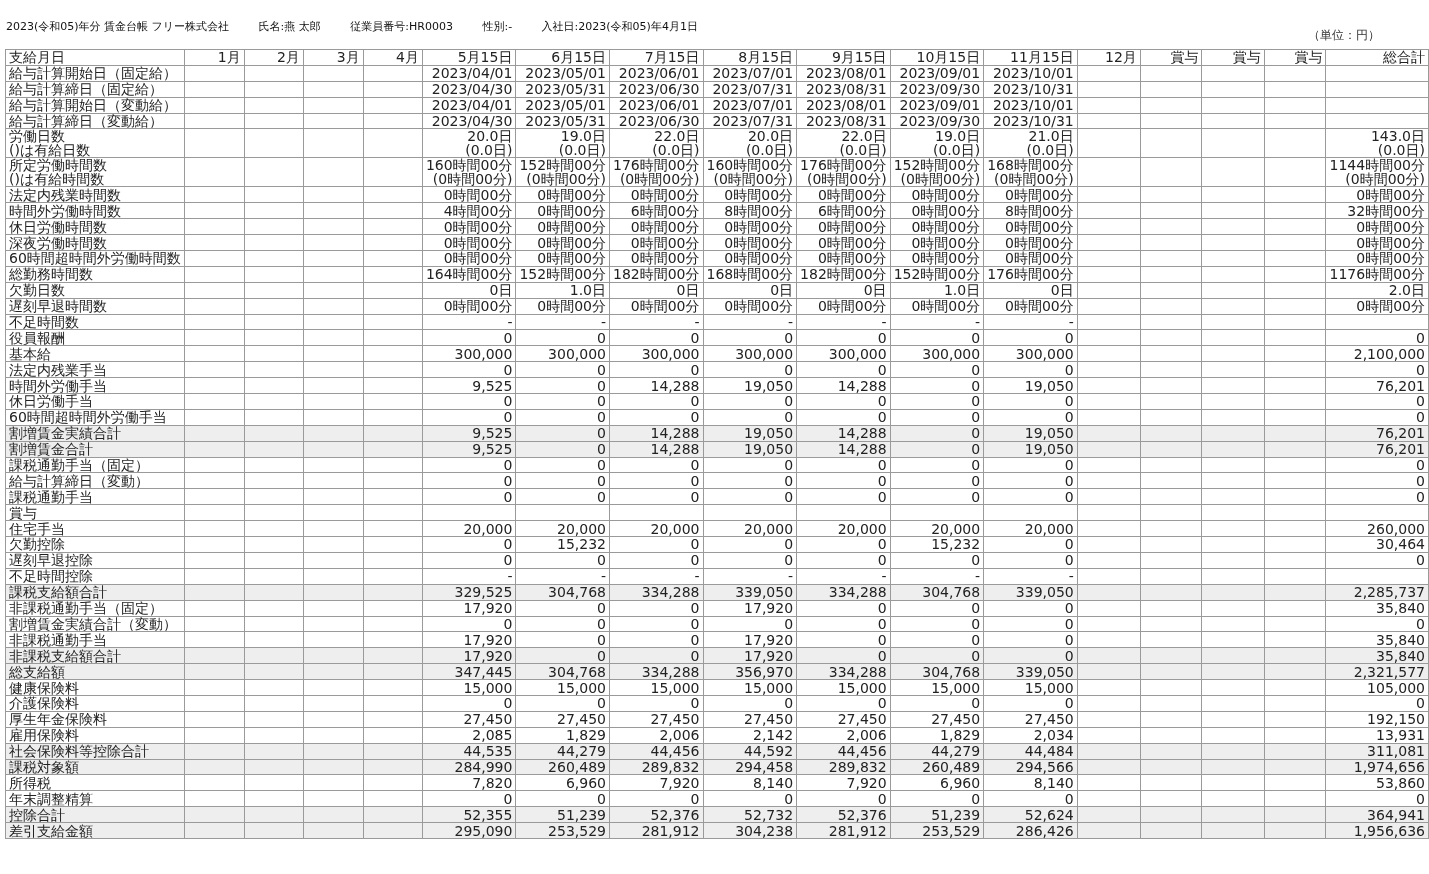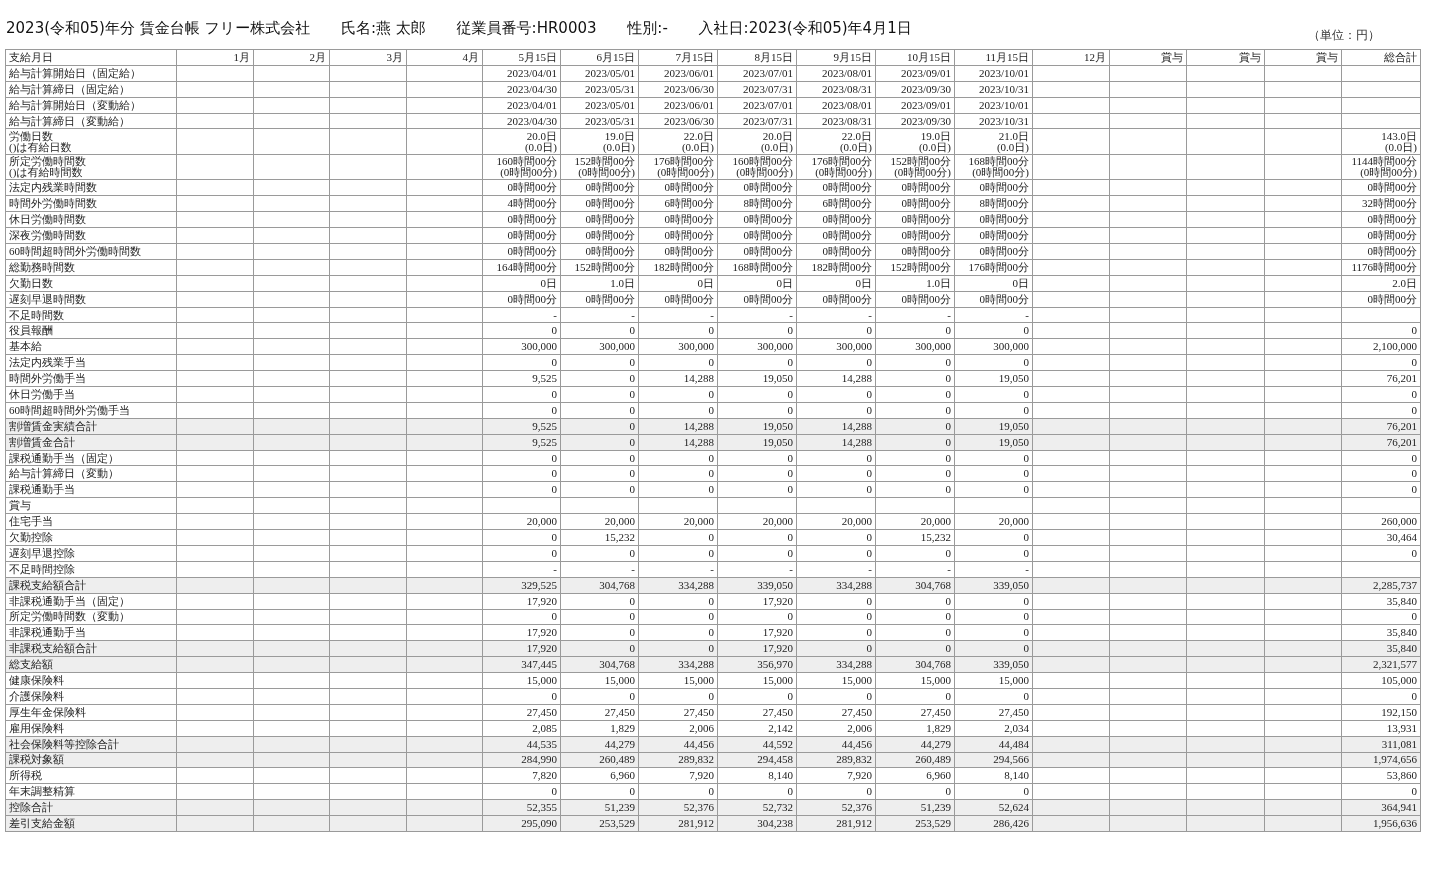--- a/index.html
+++ b/index.html
@@ -1,22 +1,22 @@
 <!DOCTYPE html>
 <html><head>
 <meta charset="utf-8">
 <style>
   html, body { margin: 0; padding: 0; background: #ffffff; }
   body { width: 1429px; height: 874px; position: relative; overflow: hidden;
          font-family: "DejaVu Sans", "Liberation Sans", sans-serif; color: #222; }
-  .title-bar { position: absolute; left: 6px; top: 19px; font-size: 15px; white-space: nowrap; color: #111; }
+  .title-bar { position: absolute; left: 6px; top: 19px; font-size: 11px; white-space: nowrap; color: #111; }
   .title-bar span { margin-right: 26px; }
   .unit { position: absolute; left: 1308px; top: 27px; font-size: 12px; color: #333; }
   table.ledger { position: absolute; left: 5px; top: 49px; border-collapse: collapse; table-layout: fixed;
-                 font-size: 11px; line-height: 1.0; font-family: Liberation Serif, serif; }
+                 font-size: 14px; line-height: 1.0; }
   table.ledger td { border: 1px solid #9a9a9a; padding: 0 3px; height: 14.9px; text-align: right;
                     white-space: nowrap; overflow: hidden; vertical-align: middle; }
   table.ledger td.lbl { text-align: left; }
   table.ledger tr.two td { height: 24.5px; }
   table.ledger tr.two td .l2 { display: block; }
   table.ledger tr.shade td { background: #eeeeee; }
 </style>
 </head>
 <body>
 
@@ -794,21 +794,21 @@
         <td>0</td>
         <td>0</td>
         <td>0</td>
         <td></td>
         <td></td>
         <td></td>
         <td></td>
         <td>35,840</td>
       </tr>
       <tr>
-        <td class="lbl">所定労働時間数（変動）</td>
+        <td class="lbl">割増賃金実績合計（変動）</td>
         <td></td>
         <td></td>
         <td></td>
         <td></td>
         <td>0</td>
         <td>0</td>
         <td>0</td>
         <td>0</td>
         <td>0</td>
         <td>0</td>

